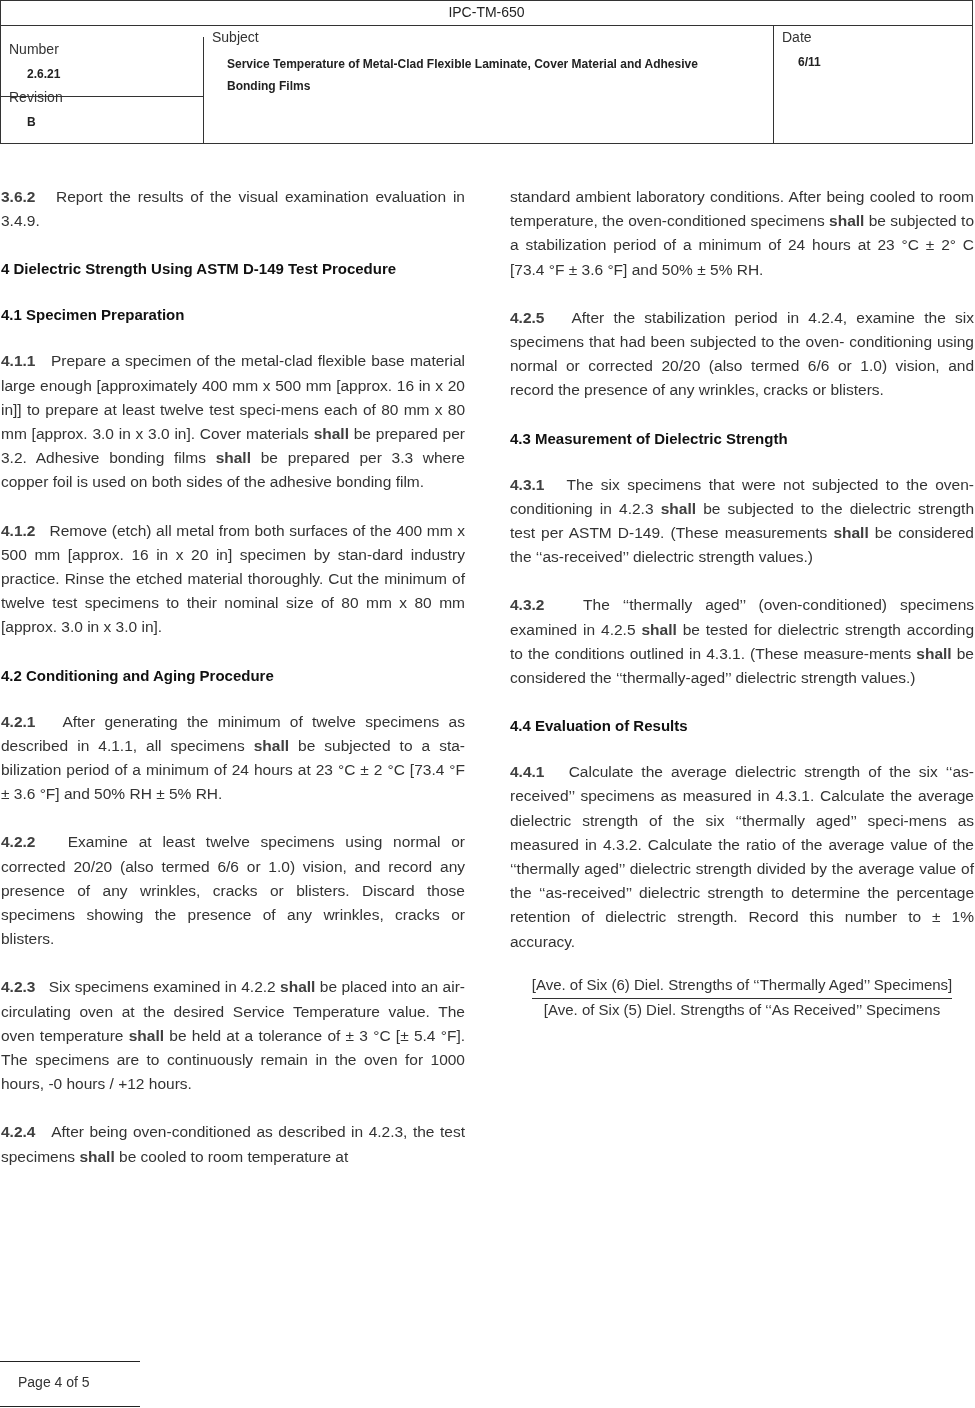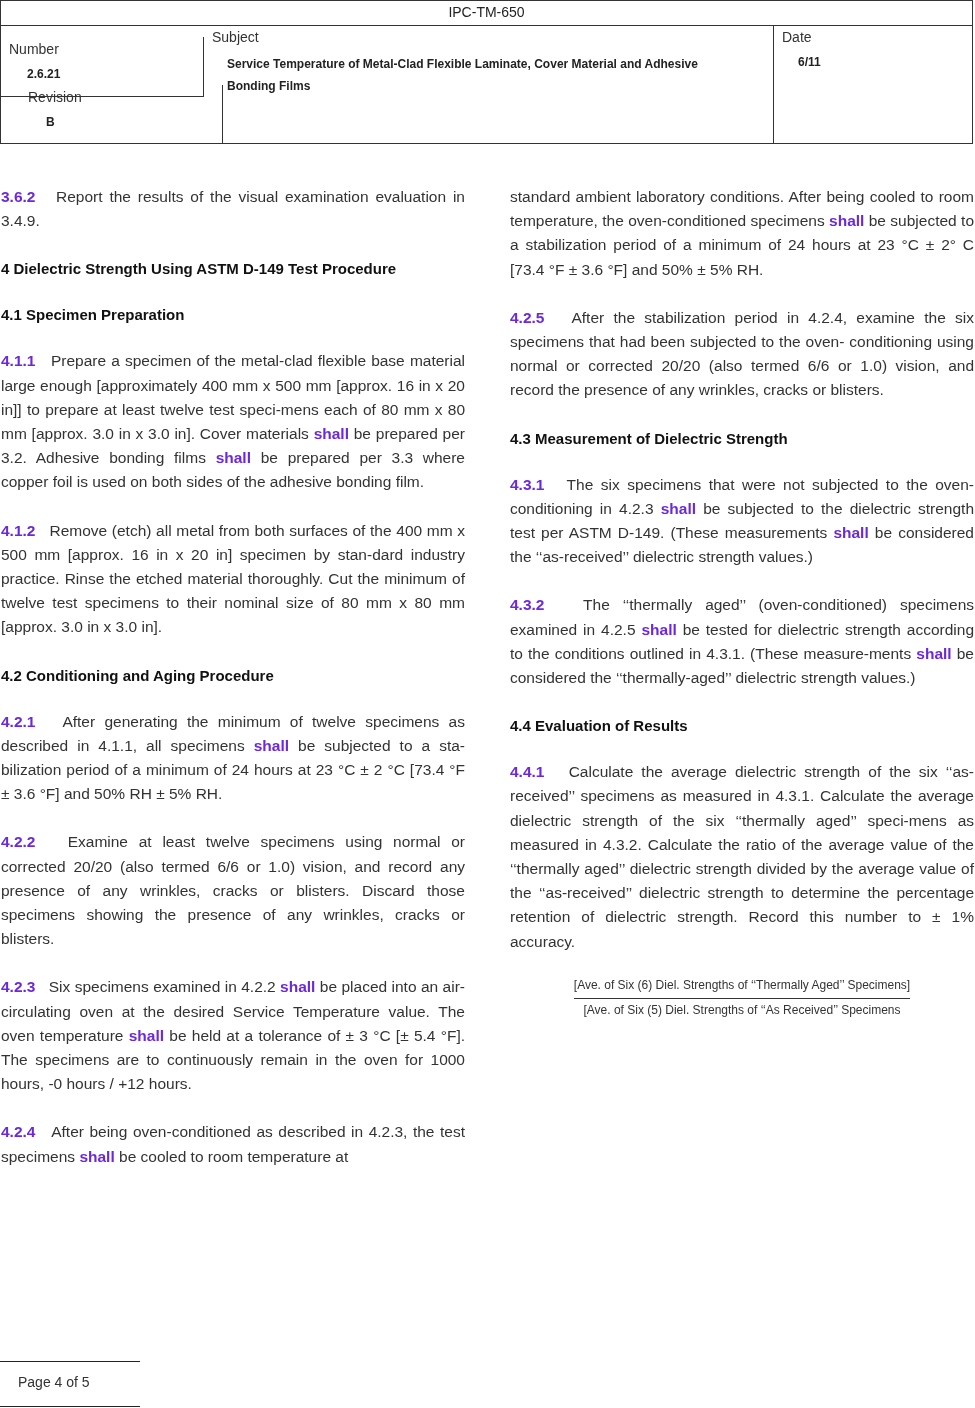--- a/index.html
+++ b/index.html
@@ -4,35 +4,35 @@
 <style>
   html, body { margin:0; padding:0; background:#fff; }
   body { width:975px; height:1408px; position:relative; overflow:hidden;
          font-family:"Liberation Sans", sans-serif; color:#222; }
   .hdr { position:absolute; left:0; top:0; width:973px; height:144px;
          border:1px solid #333; border-top:1px solid #333; box-sizing:border-box; }
   .hdr-title { position:absolute; left:0; top:0; width:100%; height:24px; border-bottom:1px solid #333;
                text-align:center; font-size:14px; line-height:22px; }
   .cell { position:absolute; box-sizing:border-box; }
   .c-num { left:0; top:24px; width:203px; height:60px; border-right:1px solid #333; border-bottom:1px solid #333;margin-top:12px; }
-  .c-rev { left:0; top:84px; width:203px; height:59px; border-right:1px solid #333;margin-left:19px; }
+  .c-rev { left:0; top:84px; width:203px; height:59px; border-right:1px solid #333; }
   .c-sub { left:203px; top:24px; width:570px; height:119px; border-right:1px solid #333; }
   .c-date { left:773px; top:24px; width:198px; height:119px; }
   .lbl { position:absolute; left:8px; top:4px; font-size:14px; color:#333; }
   .val { position:absolute; left:26px; top:30px; font-size:12px; font-weight:bold; }
   .c-sub .val { left:23px; width:500px; line-height:22px; top:28px; }
   .c-date .val { left:24px; }
   .col { position:absolute; top:185px; width:464px; font-size:15.5px; line-height:24.2px;
          text-align:justify; color:#333; }
   .col.left { left:1px; }
   .col.right { left:510px; }
   .col p { margin:0 0 24px 0; }
-  .col p b { color:#6d28d9; }
+  .col p b { color:#404040; }
   .col h3 { margin:8px 0 22px 0; font-size:15px; font-weight:bold; color:#111; line-height:24px; }
-  .formula { text-align:center; font-size:12px; line-height:22px; color:#333; margin-top:-4px; }
+  .formula { text-align:center; font-size:15px; line-height:22px; color:#333; margin-top:-4px; }
   .formula .num { display:inline-block; border-bottom:1.5px solid #333; padding:0 0 2px 0; }
   .footer-line { position:absolute; left:0; width:140px; border-top:1px solid #222; }
   .footer-text { position:absolute; left:18px; top:1374px; font-size:14px; color:#333; }
 </style>
 </head>
 <body>
 
 <div class="hdr">
   <div class="hdr-title">IPC-TM-650</div>
   <div class="cell c-num">

